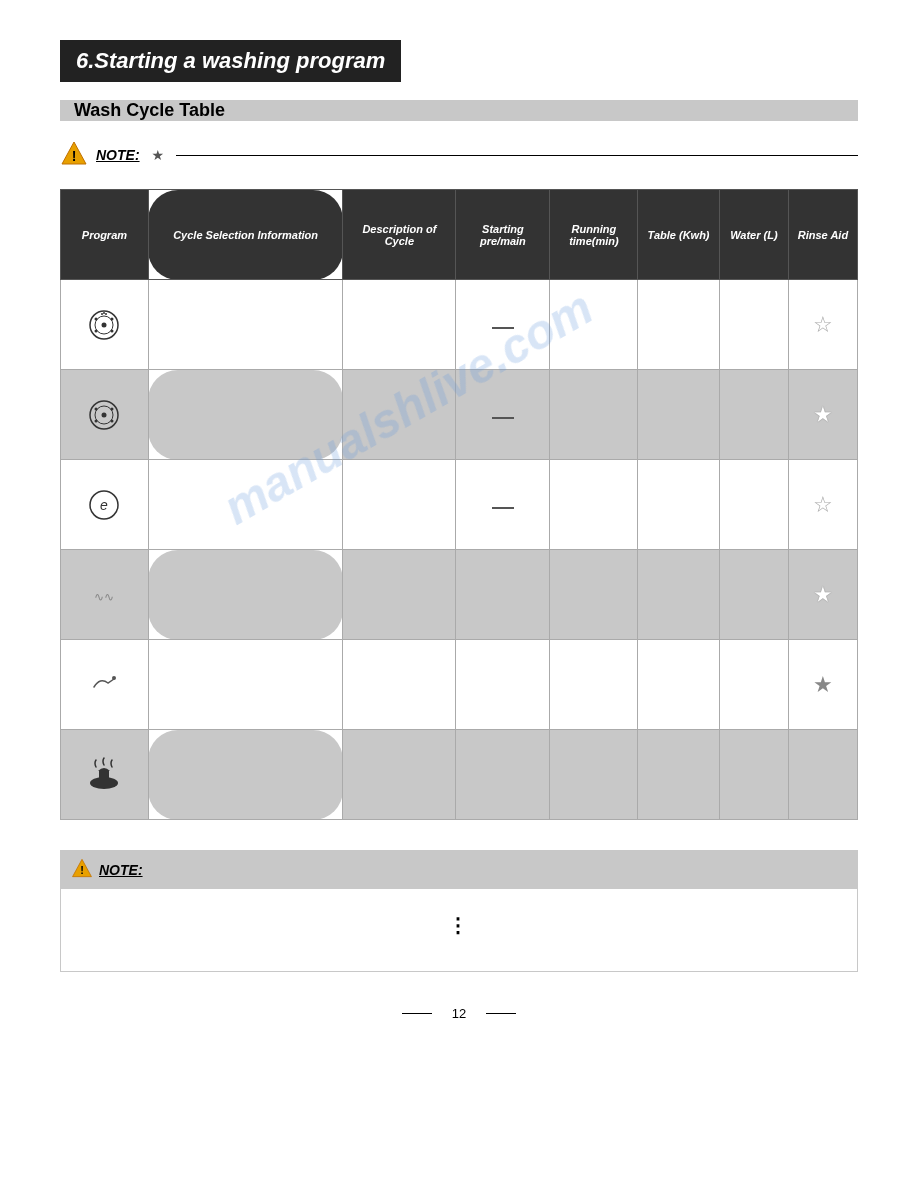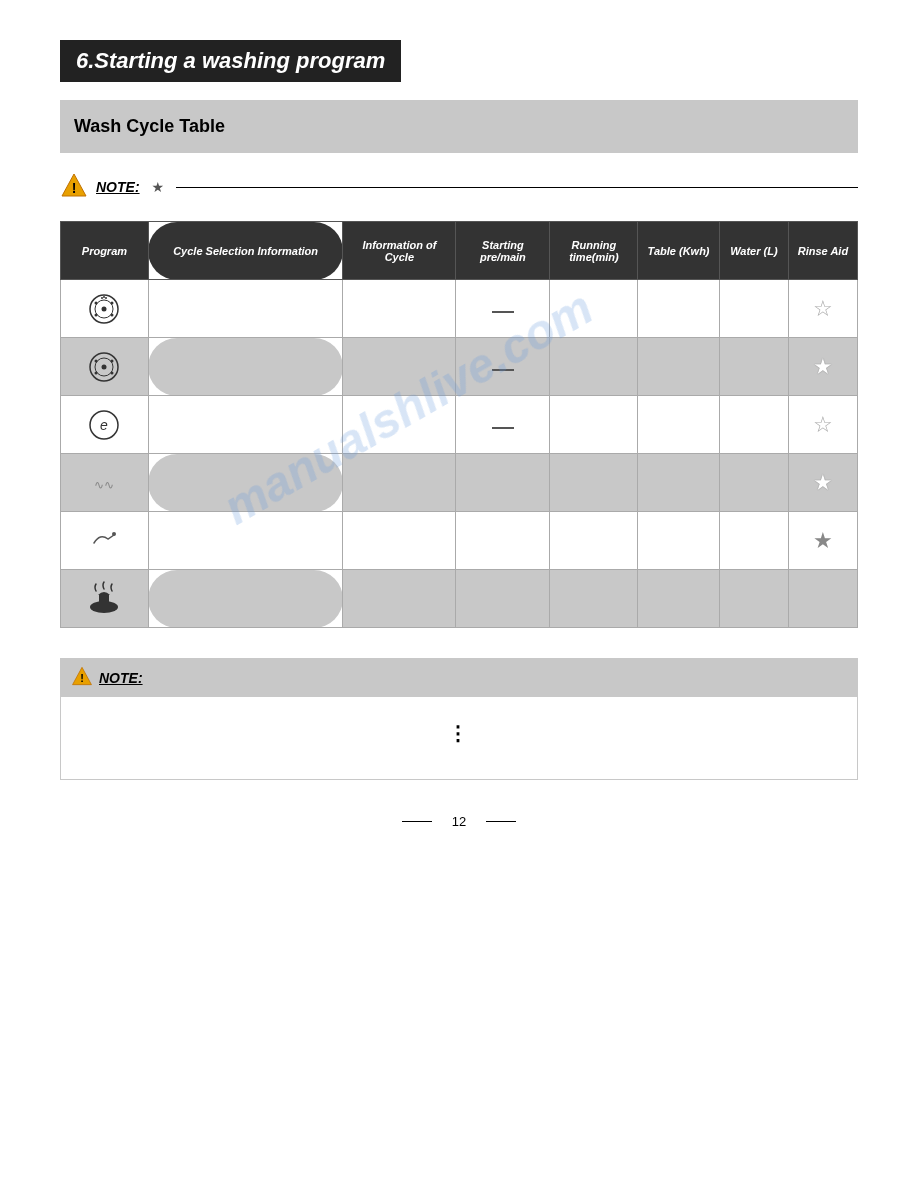--- a/index.html
+++ b/index.html
@@ -20,21 +20,21 @@
       font-weight: bold;
       padding: 8px 16px;
       margin-bottom: 18px;
       display: inline-block;
     }
 
     .sub-title {
       background: #c8c8c8;
       font-size: 18px;
       font-weight: bold;
-      padding: 16px 14px;
+      padding: 0 14px;
       margin-bottom: 18px;
     }
 
     .note-row {
       display: flex;
       align-items: center;
       margin-bottom: 18px;
       gap: 8px;
     }
 
@@ -87,21 +87,21 @@
     .row-white td {
       background: #fff;
     }
 
     .row-gray td {
       background: #c8c8c8;
     }
 
     .program-cell {
       width: 70px;
-      height: 58px;
+      height: 90px;
       font-size: 11px;
     }
 
     .cycle-sel-cell {
       width: 155px;
       border-radius: 30px;
     }
 
     .desc-cell {
       width: 90px;
@@ -256,21 +256,21 @@
   <span class="note-star">★</span>
   <span class="note-line"></span>
 </div>
 
 
 <table class="wash-table">
   <thead>
     <tr>
       <th class="program-cell">Program</th>
       <th class="cycle-sel-cell">Cycle Selection Information</th>
-      <th class="desc-cell">Information of Cycle</th>
+      <th class="desc-cell">Description of Cycle</th>
       <th class="detergent-cell">Starting pre/main</th>
       <th class="running-cell">Running time(min)</th>
       <th class="energy-cell">Table (Kwh)</th>
       <th class="water-cell">Water (L)</th>
       <th class="rinse-cell">Rinse Aid</th>
     </tr>
   </thead>
   <tbody>
 
     <tr class="row-white">

